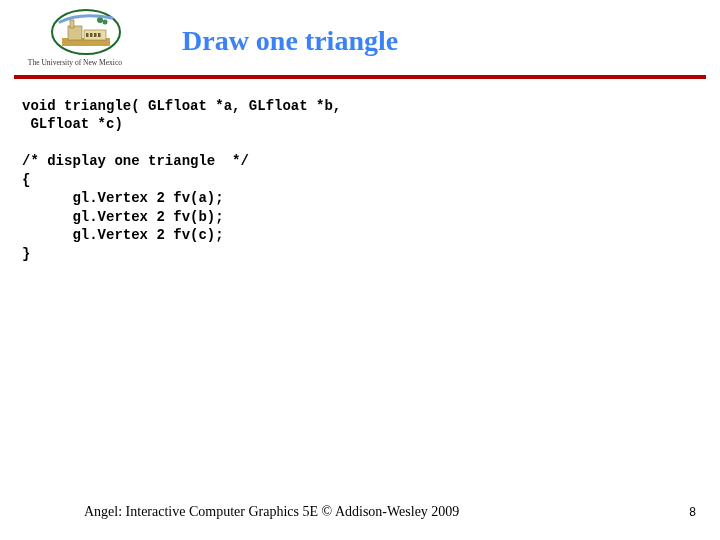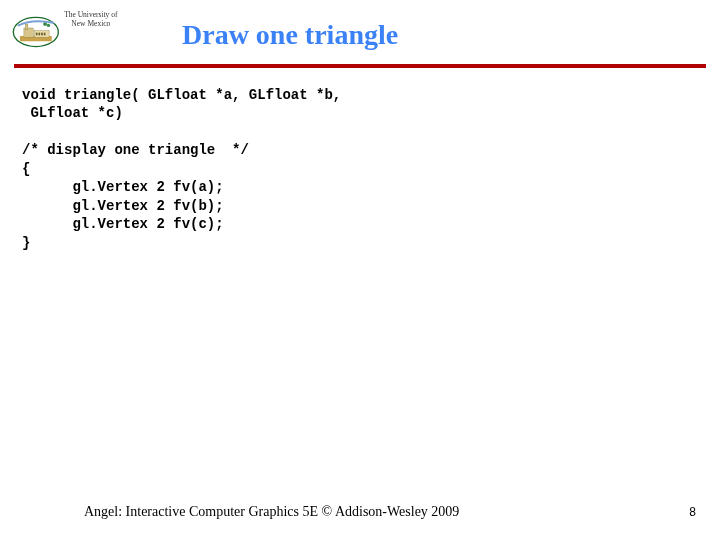--- a/index.html
+++ b/index.html
@@ -11,22 +11,22 @@
     position: relative;
     overflow: hidden;
   }
   .header {
     display: flex;
     align-items: center;
     padding: 8px 12px 0 12px;
   }
   .logo-block {
     display: flex;
-    flex-direction: row;
-    align-items: flex-start;
+    flex-direction: column;
+    align-items: flex-end;
     width: 110px;
     flex-shrink: 0;
   }
   .logo-block svg { display: block; }
   .logo-caption {
     font-family: "Times New Roman", serif;
     font-size: 7.5px;
     color: #333;
     margin-top: 2px;
     text-align: center;

